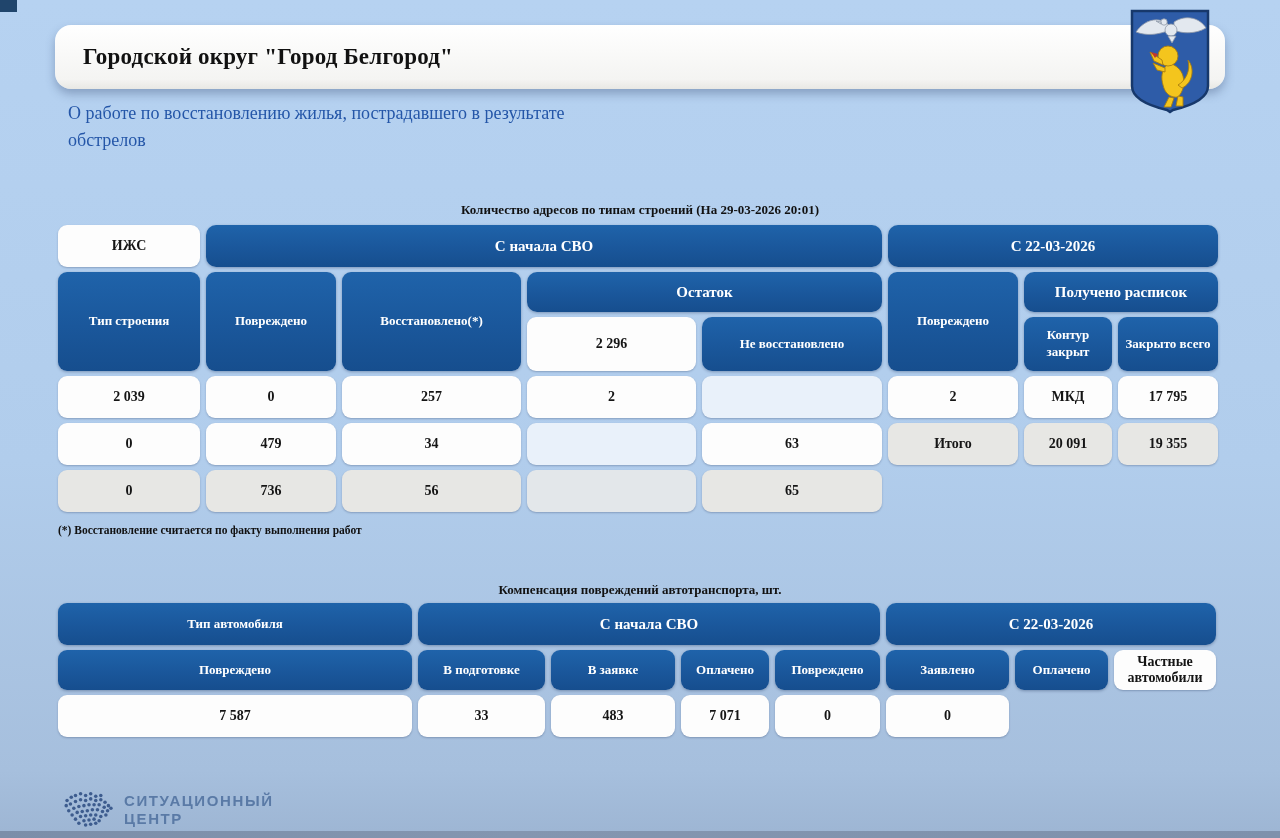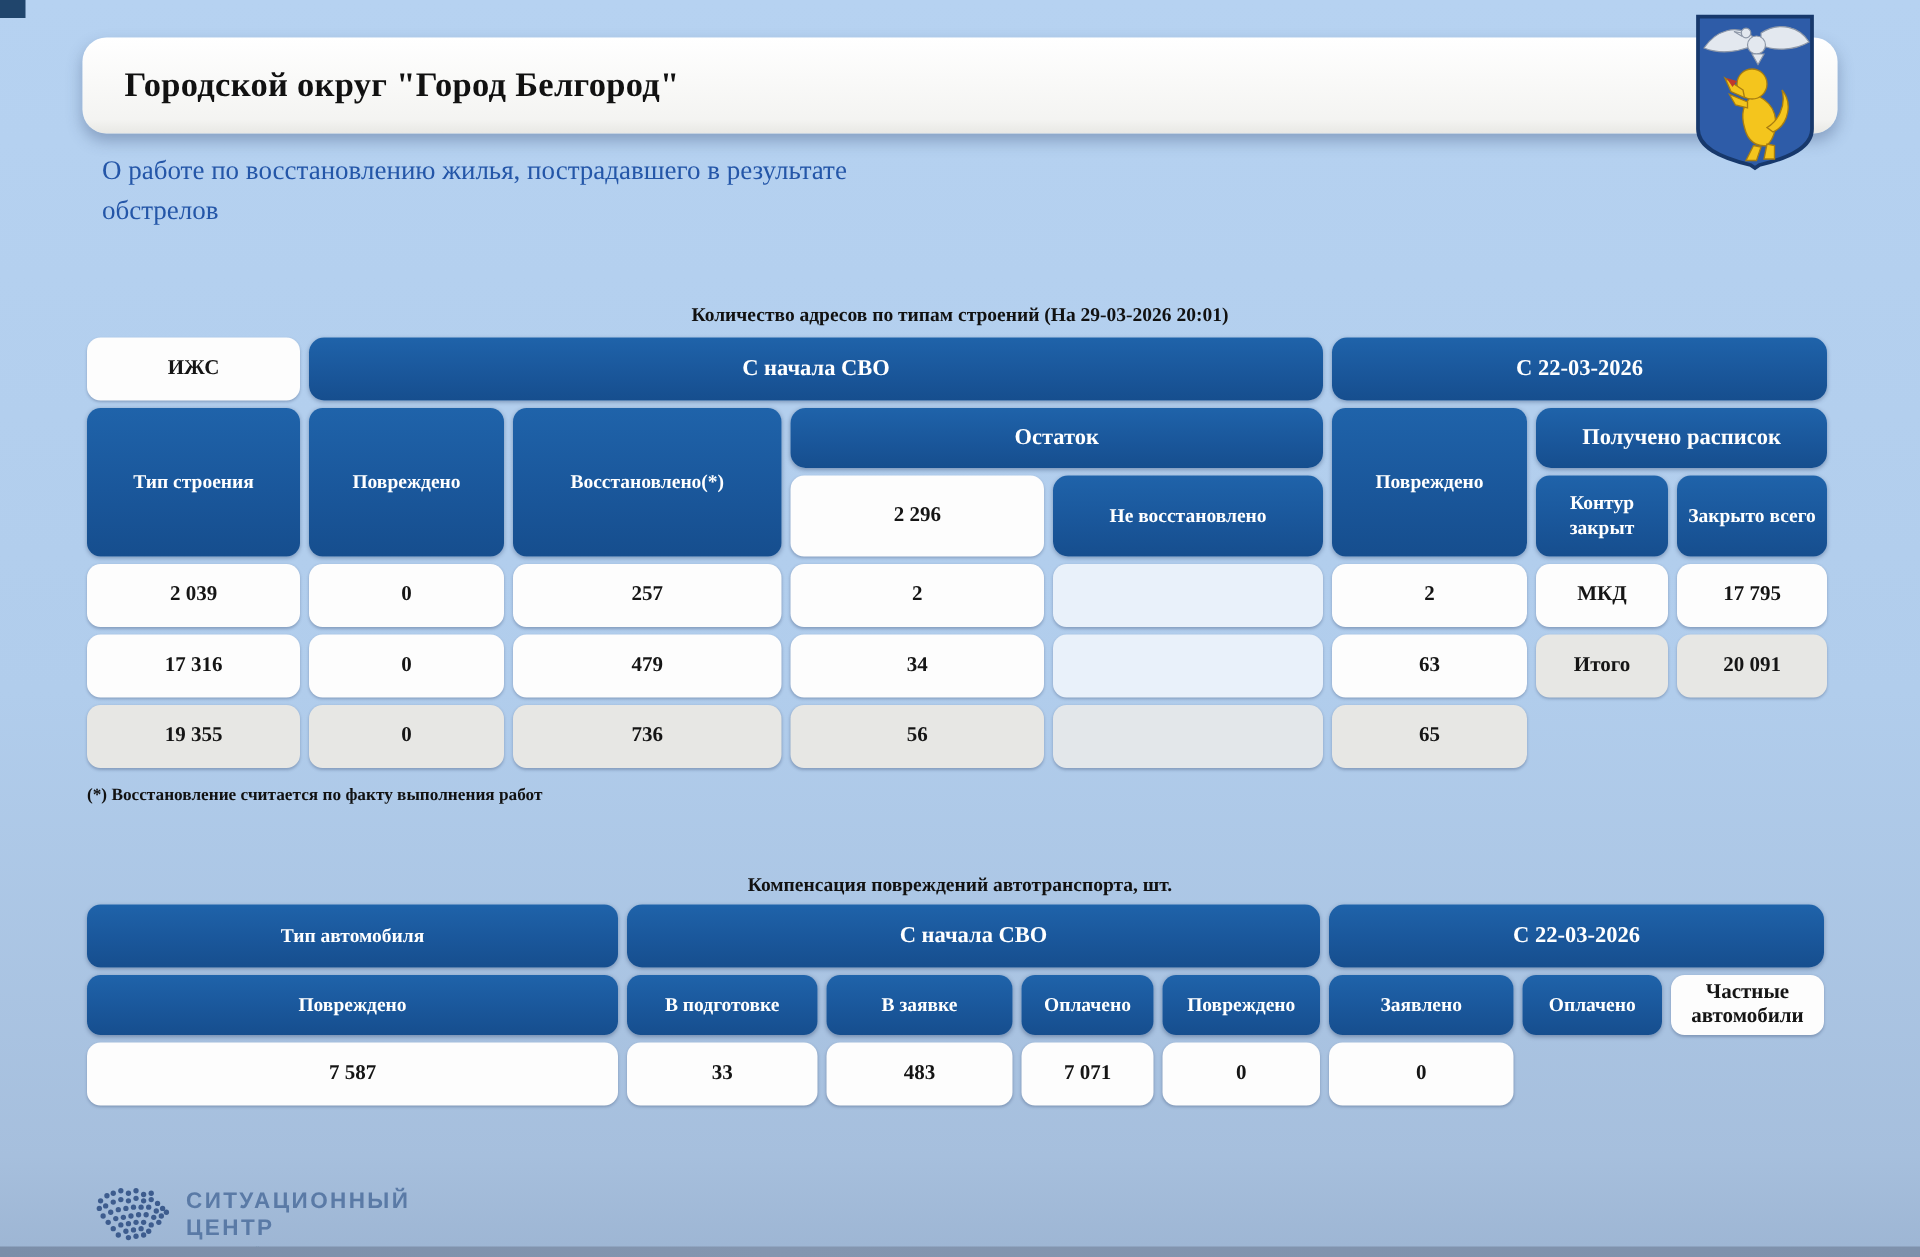--- a/index.html
+++ b/index.html
@@ -128,21 +128,20 @@
   <div class="cell dcell">2 296</div>
   <div class="cell dcell">2 039</div>
   <div class="cell dcell">0</div>
   <div class="cell dcell">257</div>
   <div class="cell dcell">2</div>
   <div class="cell dcell blank"></div>
   <div class="cell dcell">2</div>
 
   <div class="cell dcell">МКД</div>
   <div class="cell dcell">17 795</div>
-  <div class="cell dcell">17 316</div>
   <div class="cell dcell">0</div>
   <div class="cell dcell">479</div>
   <div class="cell dcell">34</div>
   <div class="cell dcell blank"></div>
   <div class="cell dcell">63</div>
 
   <div class="cell dcell total">Итого</div>
   <div class="cell dcell total">20 091</div>
   <div class="cell dcell total">19 355</div>
   <div class="cell dcell total">0</div>

